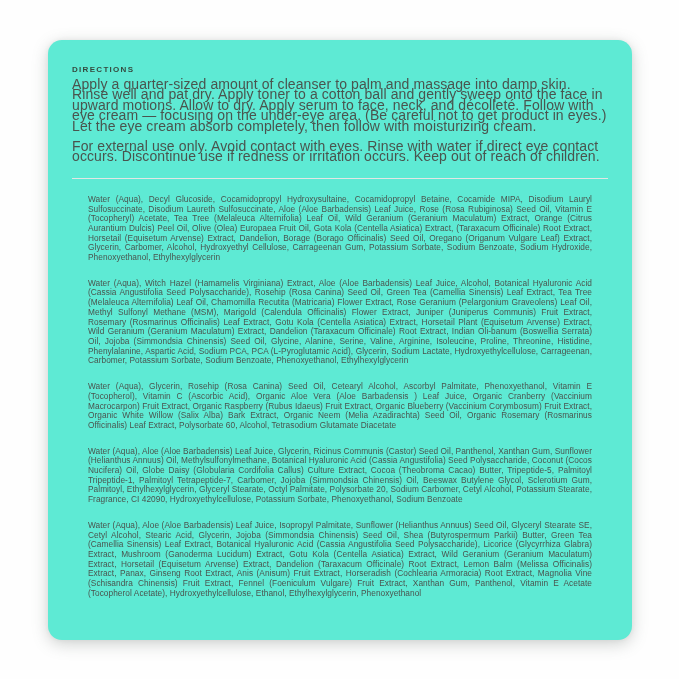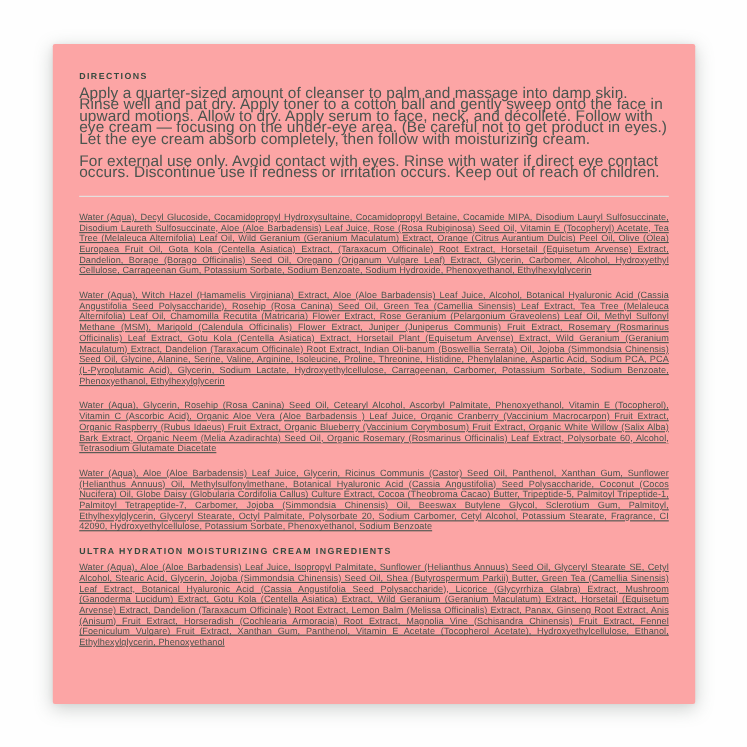--- a/index.html
+++ b/index.html
@@ -11,22 +11,22 @@
     font-family: "Liberation Sans", "DejaVu Sans", sans-serif;
     overflow: hidden;
   }
   .card {
     position: absolute;
     left: 48px;
     top: 40px;
     width: 584px;
     height: 600px;
     box-sizing: border-box;
-    background: #fca5a5;
-    border-radius: 2px;
+    background: #5eead4;
+    border-radius: 14px;
     box-shadow: 0 4px 16px rgba(105, 115, 110, 0.32), 0 0 5px rgba(0,0,0,0.05);
     padding: 25px 24px 20px 24px;
     overflow: hidden;
   }
   .doc-heading {
     font-size: 8px;
     font-weight: bold;
     letter-spacing: 1.3px;
     color: #35493e;
     margin: 0 0 5px 0;
@@ -44,23 +44,22 @@
     border-top: 1px solid #e3e6e4;
     margin: 15px 0 14px 0;
   }
   .section { margin-bottom: 13px; }
   .section:last-child { margin-bottom: 0; }
   .ingredients-text {
     font-size: 8.3px;
     line-height: 9.7px;
     color: #4a544e;
     text-align: justify;
-    margin: 0;
+    margin: 16px;
     letter-spacing: 0.05px;
-    text-decoration: underline;
   }
 </style>
 </head>
 <body>
 
 <div class="card">
 
   <div class="section">
     <h2 class="doc-heading">DIRECTIONS</h2>
     <p class="directions-para">Apply a quarter-sized amount of cleanser to palm and massage into damp skin. Rinse well and pat dry. Apply toner to a cotton ball and gently sweep onto the face in upward motions. Allow to dry. Apply serum to face, neck, and décolleté. Follow with eye cream — focusing on the under-eye area. (Be careful not to get product in eyes.) Let the eye cream absorb completely, then follow with moisturizing cream.</p>
@@ -79,17 +78,16 @@
 
   <div class="section">
     <p class="ingredients-text">Water (Aqua), Glycerin, Rosehip (Rosa Canina) Seed Oil, Cetearyl Alcohol, Ascorbyl Palmitate, Phenoxyethanol, Vitamin E (Tocopherol), Vitamin C (Ascorbic Acid), Organic Aloe Vera (Aloe Barbadensis ) Leaf Juice, Organic Cranberry (Vaccinium Macrocarpon) Fruit Extract, Organic Raspberry (Rubus Idaeus) Fruit Extract, Organic Blueberry (Vaccinium Corymbosum) Fruit Extract, Organic White Willow (Salix Alba) Bark Extract, Organic Neem (Melia Azadirachta) Seed Oil, Organic Rosemary (Rosmarinus Officinalis) Leaf Extract, Polysorbate 60, Alcohol, Tetrasodium Glutamate Diacetate</p>
   </div>
 
   <div class="section">
     <p class="ingredients-text">Water (Aqua), Aloe (Aloe Barbadensis) Leaf Juice, Glycerin, Ricinus Communis (Castor) Seed Oil, Panthenol, Xanthan Gum, Sunflower (Helianthus Annuus) Oil, Methylsulfonylmethane, Botanical Hyaluronic Acid (Cassia Angustifolia) Seed Polysaccharide, Coconut (Cocos Nucifera) Oil, Globe Daisy (Globularia Cordifolia Callus) Culture Extract, Cocoa (Theobroma Cacao) Butter, Tripeptide-5, Palmitoyl Tripeptide-1, Palmitoyl Tetrapeptide-7, Carbomer, Jojoba (Simmondsia Chinensis) Oil, Beeswax Butylene Glycol, Sclerotium Gum, Palmitoyl, Ethylhexylglycerin, Glyceryl Stearate, Octyl Palmitate, Polysorbate 20, Sodium Carbomer, Cetyl Alcohol, Potassium Stearate, Fragrance, CI 42090, Hydroxyethylcellulose, Potassium Sorbate, Phenoxyethanol, Sodium Benzoate</p>
   </div>
 
   <div class="section">
-    <h2 class="doc-heading">ULTRA HYDRATION MOISTURIZING CREAM INGREDIENTS</h2>
     <p class="ingredients-text">Water (Aqua), Aloe (Aloe Barbadensis) Leaf Juice, Isopropyl Palmitate, Sunflower (Helianthus Annuus) Seed Oil, Glyceryl Stearate SE, Cetyl Alcohol, Stearic Acid, Glycerin, Jojoba (Simmondsia Chinensis) Seed Oil, Shea (Butyrospermum Parkii) Butter, Green Tea (Camellia Sinensis) Leaf Extract, Botanical Hyaluronic Acid (Cassia Angustifolia Seed Polysaccharide), Licorice (Glycyrrhiza Glabra) Extract, Mushroom (Ganoderma Lucidum) Extract, Gotu Kola (Centella Asiatica) Extract, Wild Geranium (Geranium Maculatum) Extract, Horsetail (Equisetum Arvense) Extract, Dandelion (Taraxacum Officinale) Root Extract, Lemon Balm (Melissa Officinalis) Extract, Panax, Ginseng Root Extract, Anis (Anisum) Fruit Extract, Horseradish (Cochlearia Armoracia) Root Extract, Magnolia Vine (Schisandra Chinensis) Fruit Extract, Fennel (Foeniculum Vulgare) Fruit Extract, Xanthan Gum, Panthenol, Vitamin E Acetate (Tocopherol Acetate), Hydroxyethylcellulose, Ethanol, Ethylhexylglycerin, Phenoxyethanol</p>
   </div>
 
 </div>
 
 </body></html>

